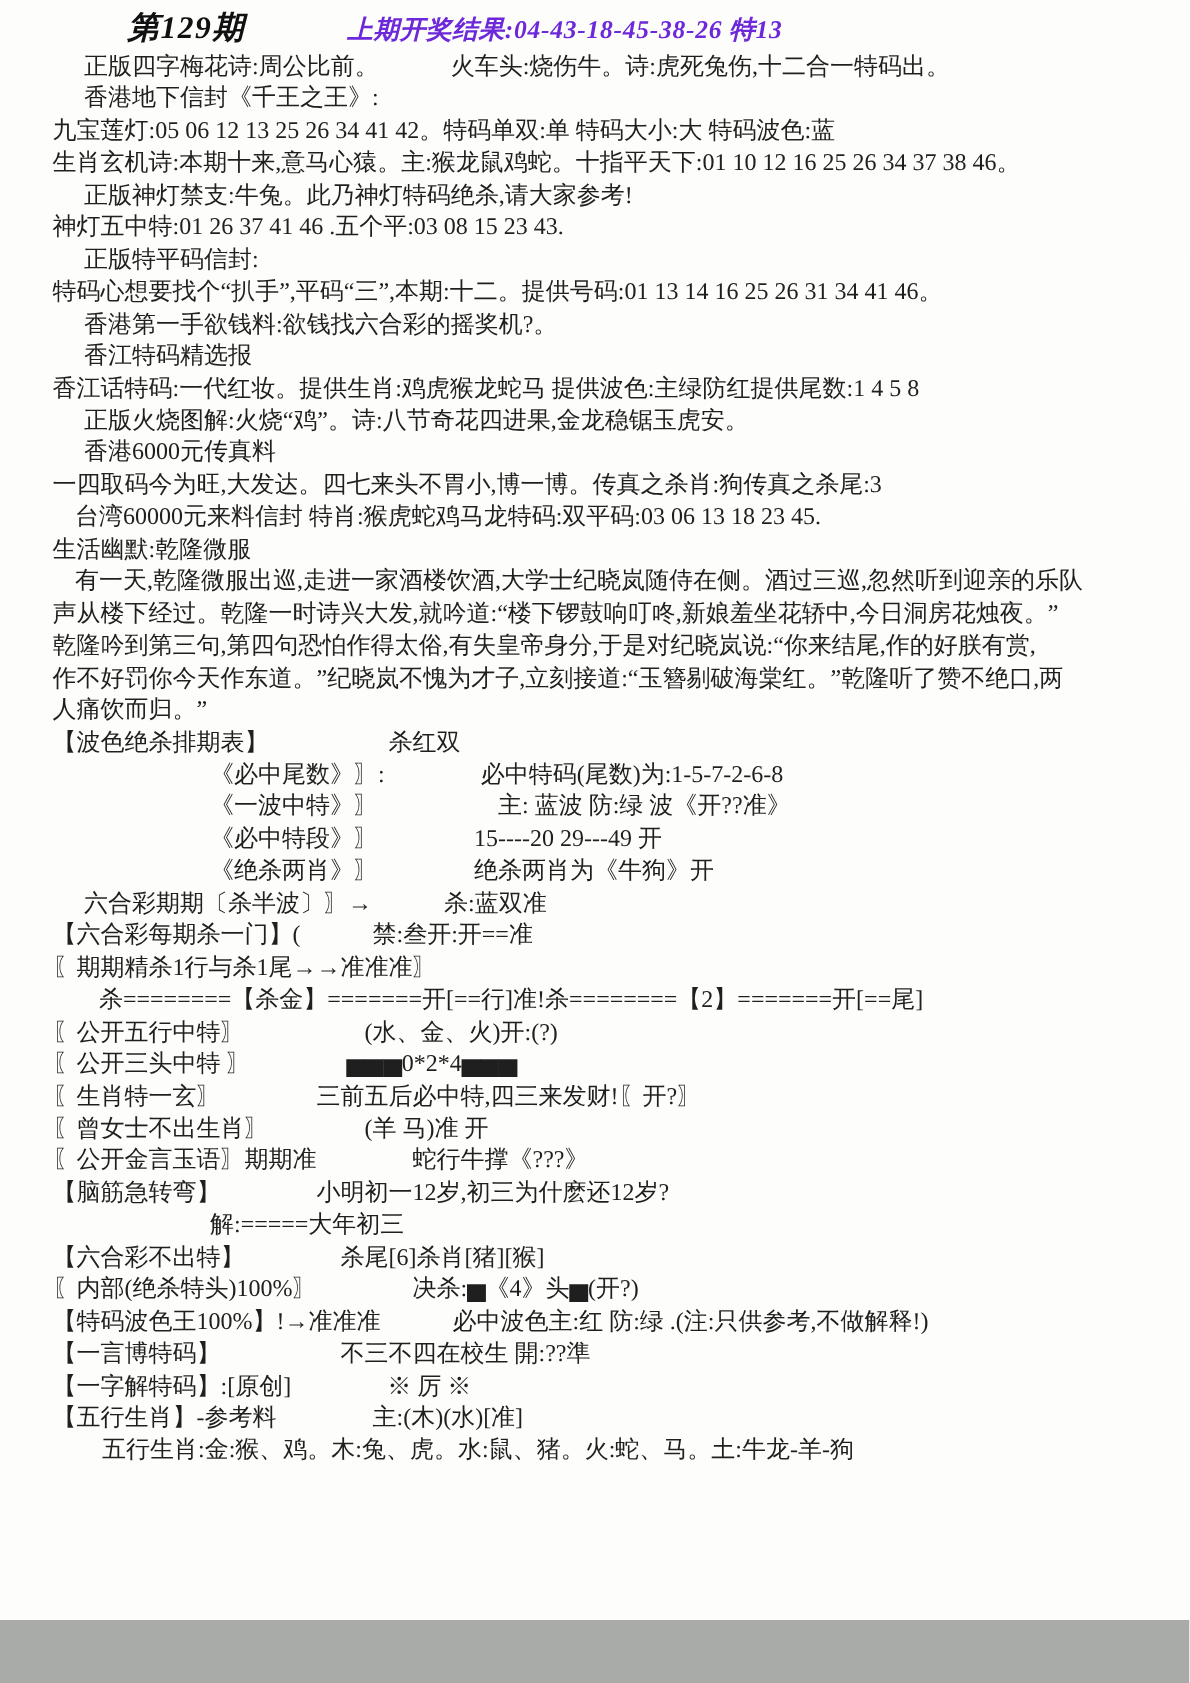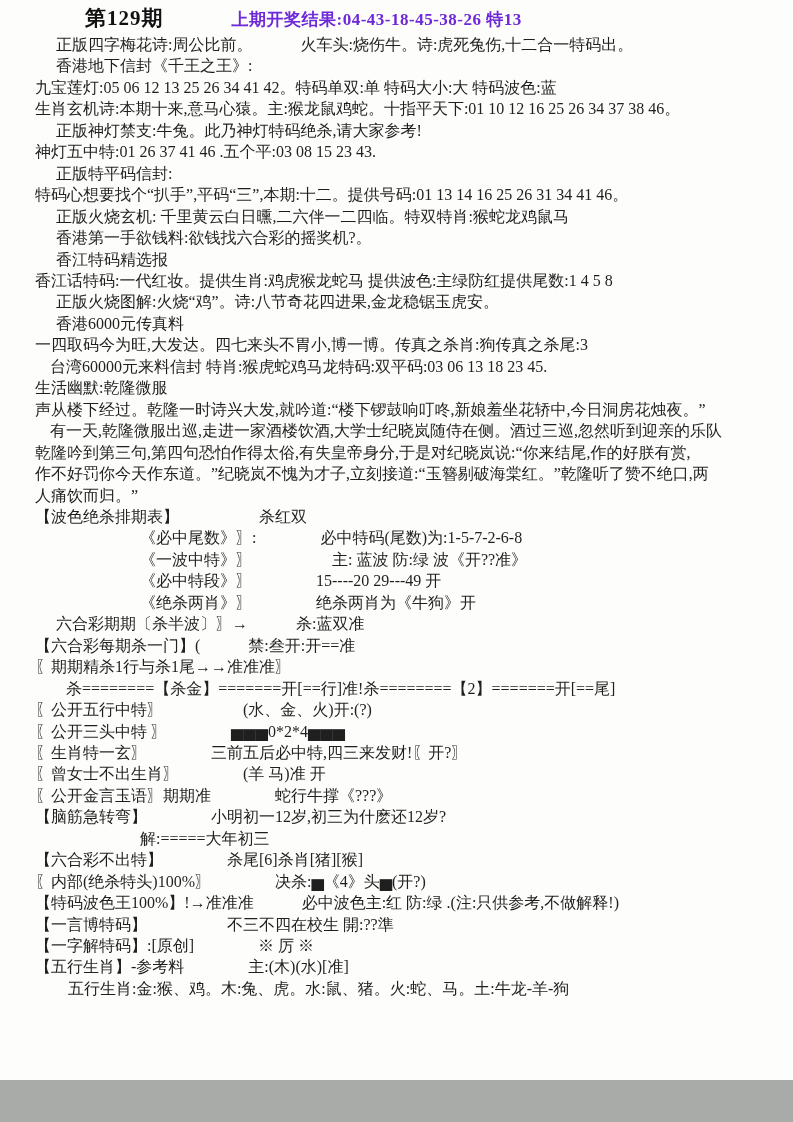--- a/index.html
+++ b/index.html
@@ -12,20 +12,21 @@
     position:relative;
   }
   .sheet{
     position:absolute;top:0;left:0;width:793px;height:1122px;
     background:#fdfdfb;
   }
   .hdr{
     display:flex;align-items:baseline;
     padding-top:4px;
     height:28px;
+    font-style:italic;
   }
   .issue{
     margin-left:85px;
     font-size:21px;font-weight:bold;color:#111;
     letter-spacing:1px;
   }
   .result{
     margin-left:68px;
     font-size:17px;font-weight:bold;
     letter-spacing:.5px;
@@ -61,31 +62,30 @@
 
   <div class="lines" id="lines">
       <div class="tl ind-2">正版四字梅花诗:周公比前。　　　火车头:烧伤牛。诗:虎死兔伤,十二合一特码出。</div>
       <div class="tl ind-2">香港地下信封《千王之王》:</div>
       <div class="tl ind-0">九宝莲灯:05 06 12 13 25 26 34 41 42。特码单双:单 特码大小:大 特码波色:蓝</div>
       <div class="tl ind-0">生肖玄机诗:本期十来,意马心猿。主:猴龙鼠鸡蛇。十指平天下:01 10 12 16 25 26 34 37 38 46。</div>
       <div class="tl ind-2">正版神灯禁支:牛兔。此乃神灯特码绝杀,请大家参考!</div>
       <div class="tl ind-0">神灯五中特:01 26 37 41 46 .五个平:03 08 15 23 43.</div>
       <div class="tl ind-2">正版特平码信封:</div>
       <div class="tl ind-0">特码心想要找个“扒手”,平码“三”,本期:十二。提供号码:01 13 14 16 25 26 31 34 41 46。</div>
-      <div class="tl ind-2">正版火烧玄机: 千里黄云白日曛,二六伴一二四临。特双特肖:猴蛇龙鸡鼠马</div>
       <div class="tl ind-2">香港第一手欲钱料:欲钱找六合彩的摇奖机?。</div>
       <div class="tl ind-2">香江特码精选报</div>
       <div class="tl ind-0">香江话特码:一代红妆。提供生肖:鸡虎猴龙蛇马 提供波色:主绿防红提供尾数:1 4 5 8</div>
       <div class="tl ind-2">正版火烧图解:火烧“鸡”。诗:八节奇花四进果,金龙稳锯玉虎安。</div>
       <div class="tl ind-2">香港6000元传真料</div>
       <div class="tl ind-0">一四取码今为旺,大发达。四七来头不胃小,博一博。传真之杀肖:狗传真之杀尾:3</div>
       <div class="tl ind-1">台湾60000元来料信封 特肖:猴虎蛇鸡马龙特码:双平码:03 06 13 18 23 45.</div>
       <div class="tl ind-0">生活幽默:乾隆微服</div>
+      <div class="tl ind-1">有一天,乾隆微服出巡,走进一家酒楼饮酒,大学士纪晓岚随侍在侧。酒过三巡,忽然听到迎亲的乐队</div>
       <div class="tl ind-0">声从楼下经过。乾隆一时诗兴大发,就吟道:“楼下锣鼓响叮咚,新娘羞坐花轿中,今日洞房花烛夜。”</div>
-      <div class="tl ind-1">有一天,乾隆微服出巡,走进一家酒楼饮酒,大学士纪晓岚随侍在侧。酒过三巡,忽然听到迎亲的乐队</div>
       <div class="tl ind-0">乾隆吟到第三句,第四句恐怕作得太俗,有失皇帝身分,于是对纪晓岚说:“你来结尾,作的好朕有赏,</div>
       <div class="tl ind-0">作不好罚你今天作东道。”纪晓岚不愧为才子,立刻接道:“玉簪剔破海棠红。”乾隆听了赞不绝口,两</div>
       <div class="tl ind-0">人痛饮而归。”</div>
       <div class="tl ind-0">【波色绝杀排期表】　　　　　杀红双</div>
       <div class="tl ind-5">《必中尾数》〗:　　　　必中特码(尾数)为:1-5-7-2-6-8</div>
       <div class="tl ind-5">《一波中特》〗　　　　　主: 蓝波 防:绿 波《开??准》</div>
       <div class="tl ind-5">《必中特段》〗　　　　15----20 29---49 开</div>
       <div class="tl ind-5">《绝杀两肖》〗　　　　绝杀两肖为《牛狗》开</div>
       <div class="tl ind-2">六合彩期期〔杀半波〕〗→　　　杀:蓝双准</div>
       <div class="tl ind-0">【六合彩每期杀一门】(　　　禁:叁开:开==准</div>

